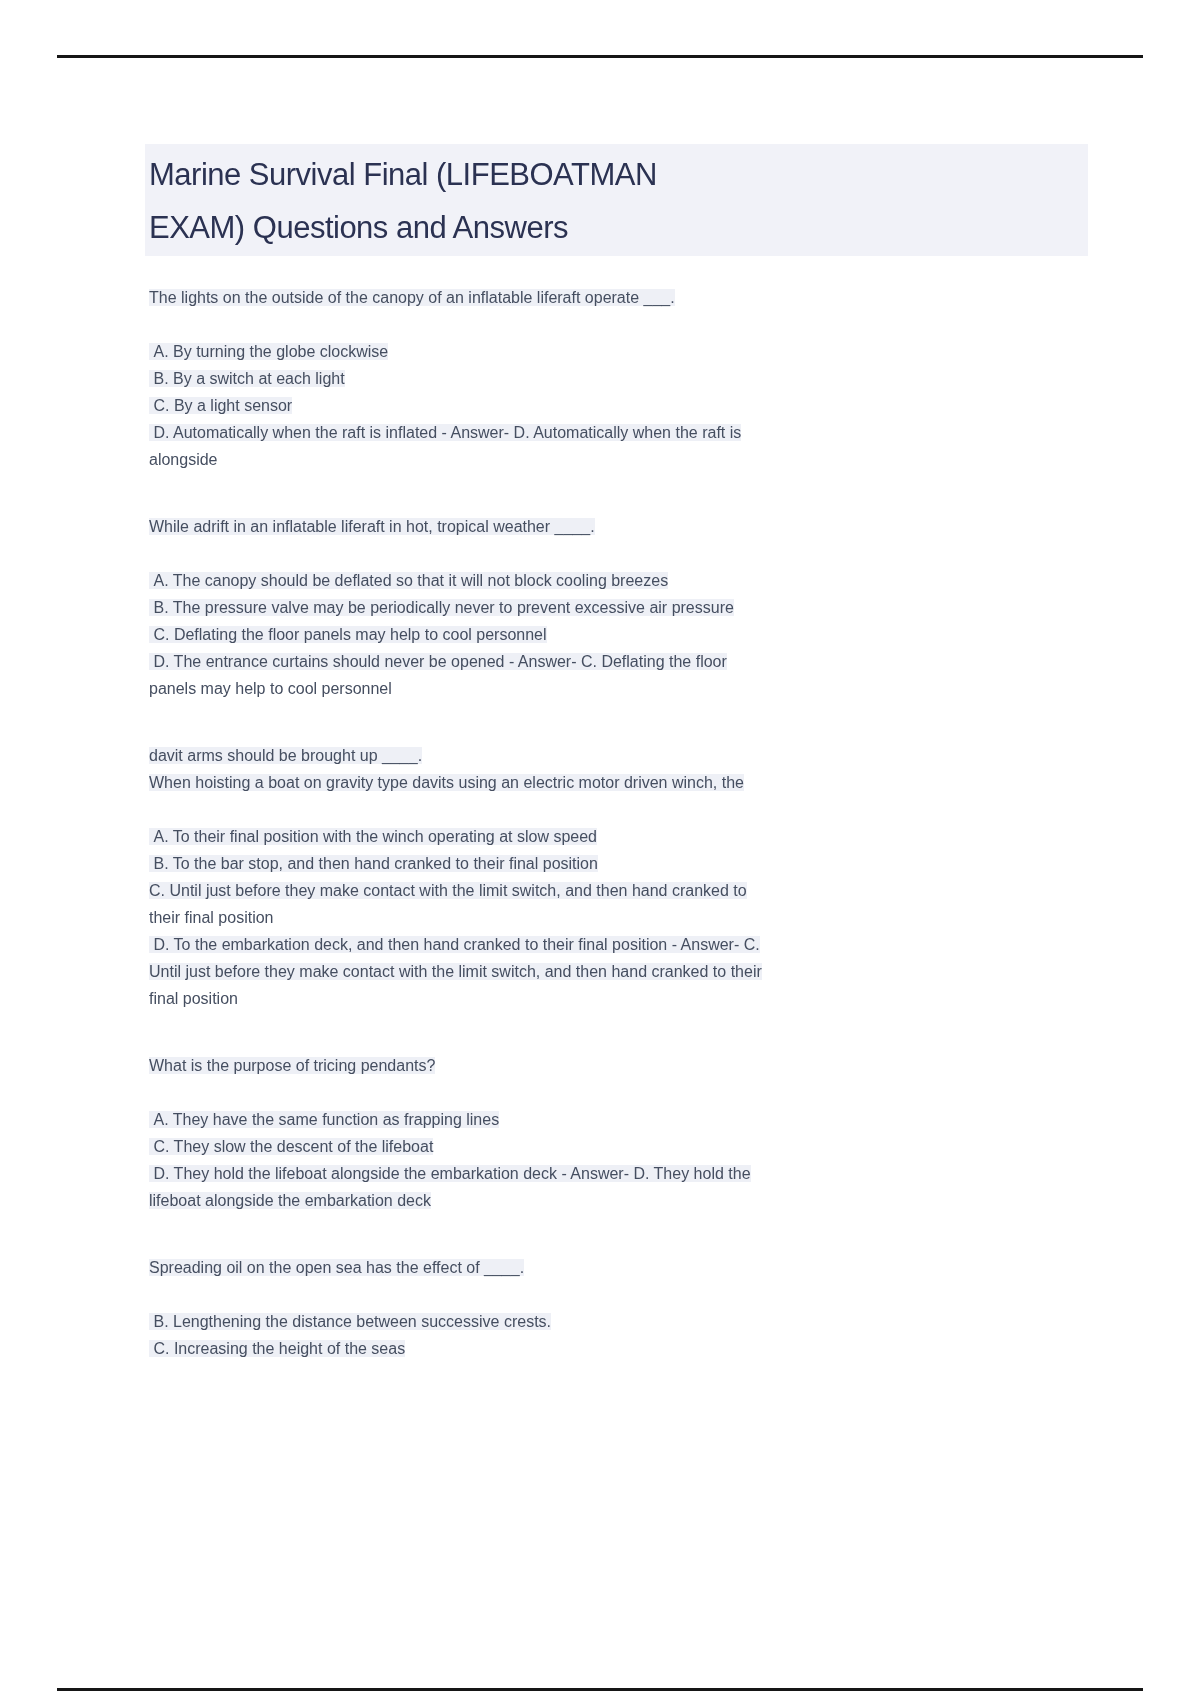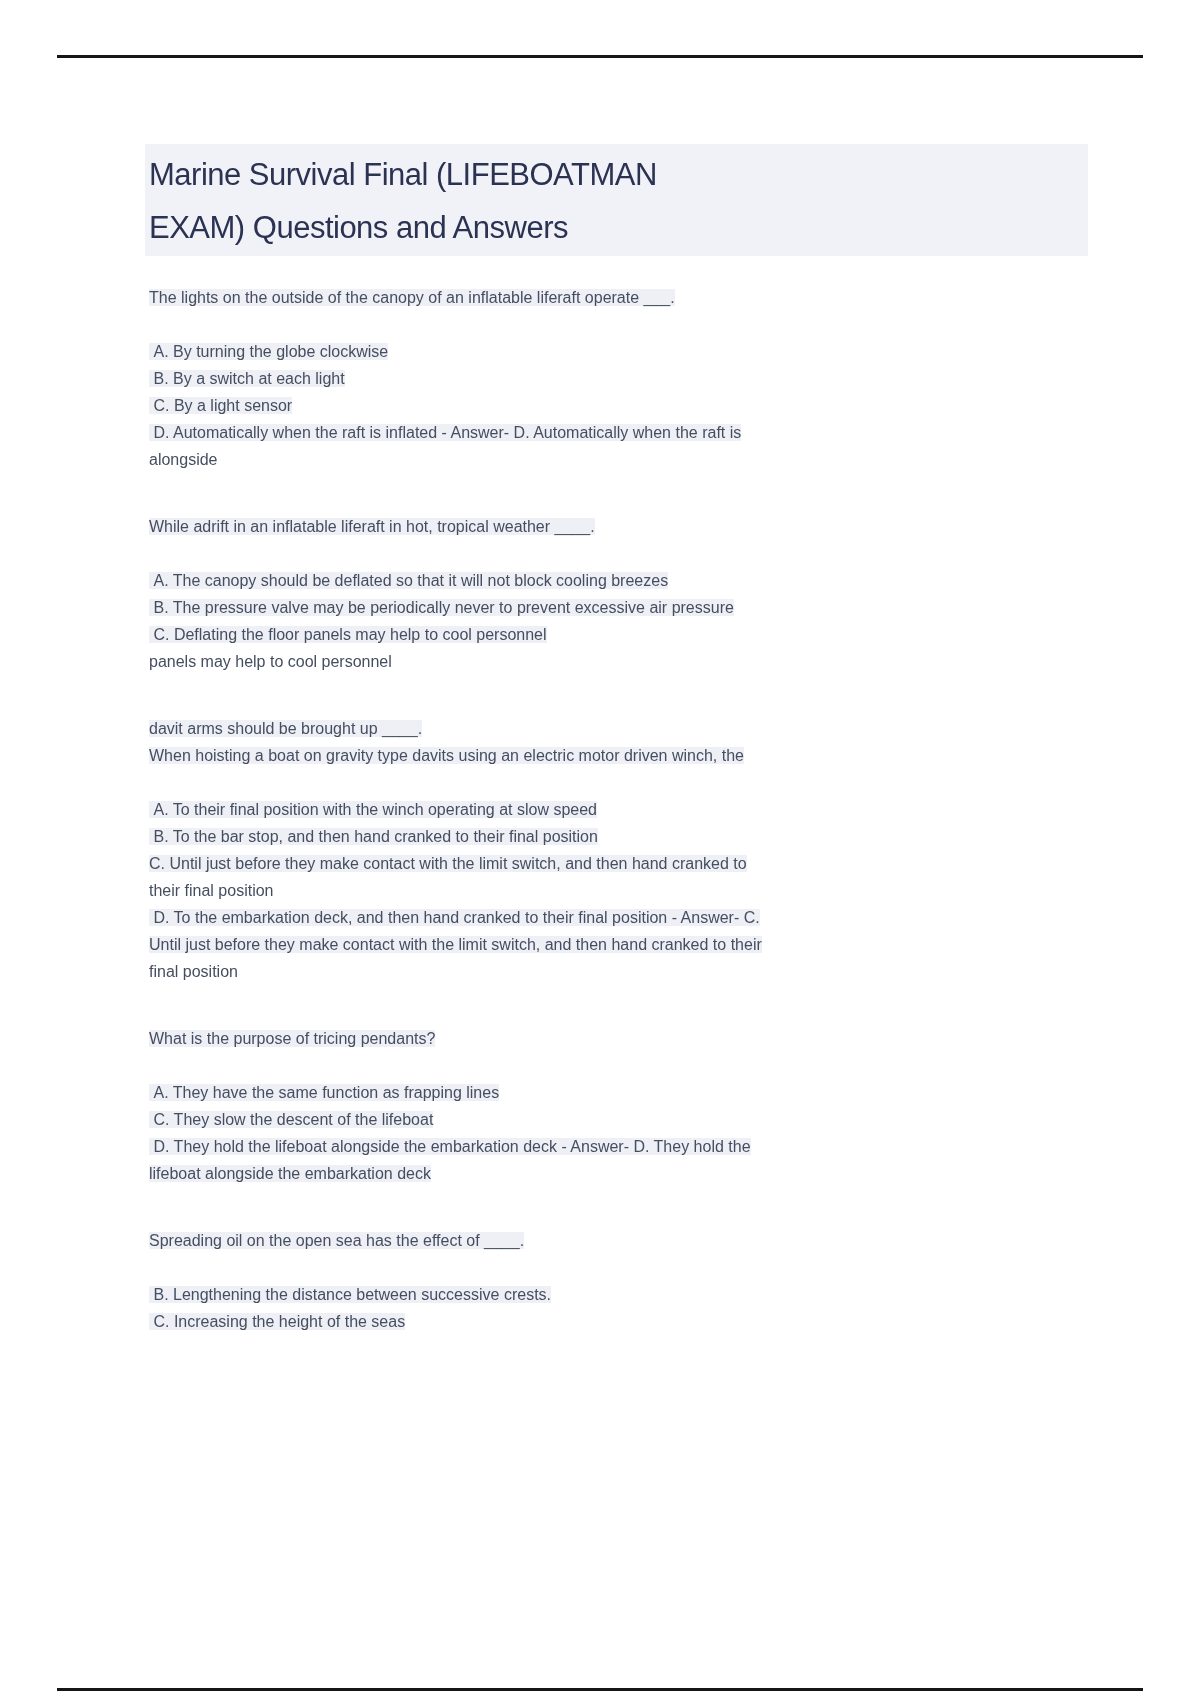--- a/index.html
+++ b/index.html
@@ -50,20 +50,21 @@
       <div class="line"><span class="seg hl"> D. Automatically when the raft is inflated - Answer- D. Automatically when the raft is</span></div>
       <div class="line"><span class="seg">alongside</span></div>
     </div>
 
     <div class="block">
       <div class="line"><span class="seg hl">While adrift in an inflatable liferaft in hot, tropical weather ____.</span></div>
       <div class="qgap"></div>
       <div class="line"><span class="seg hl"> A. The canopy should be deflated so that it will not block cooling breezes</span></div>
       <div class="line"><span class="seg hl"> B. The pressure valve may be periodically never to prevent excessive air pressure</span></div>
       <div class="line"><span class="seg hl"> C. Deflating the floor panels may help to cool personnel</span></div>
+      <div class="line"><span class="seg hl"> D. The entrance curtains should never be opened - Answer- C. Deflating the floor</span></div>
       <div class="line"><span class="seg">panels may help to cool personnel</span></div>
     </div>
 
     <div class="block">
       <div class="line"><span class="seg hl">davit arms should be brought up ____.</span></div>
       <div class="line"><span class="seg hl">When hoisting a boat on gravity type davits using an electric motor driven winch, the</span></div>
       <div class="qgap"></div>
       <div class="line"><span class="seg hl"> A. To their final position with the winch operating at slow speed</span></div>
       <div class="line"><span class="seg hl"> B. To the bar stop, and then hand cranked to their final position</span></div>
       <div class="line"><span class="seg hl">C. Until just before they make contact with the limit switch, and then hand cranked to</span></div>

